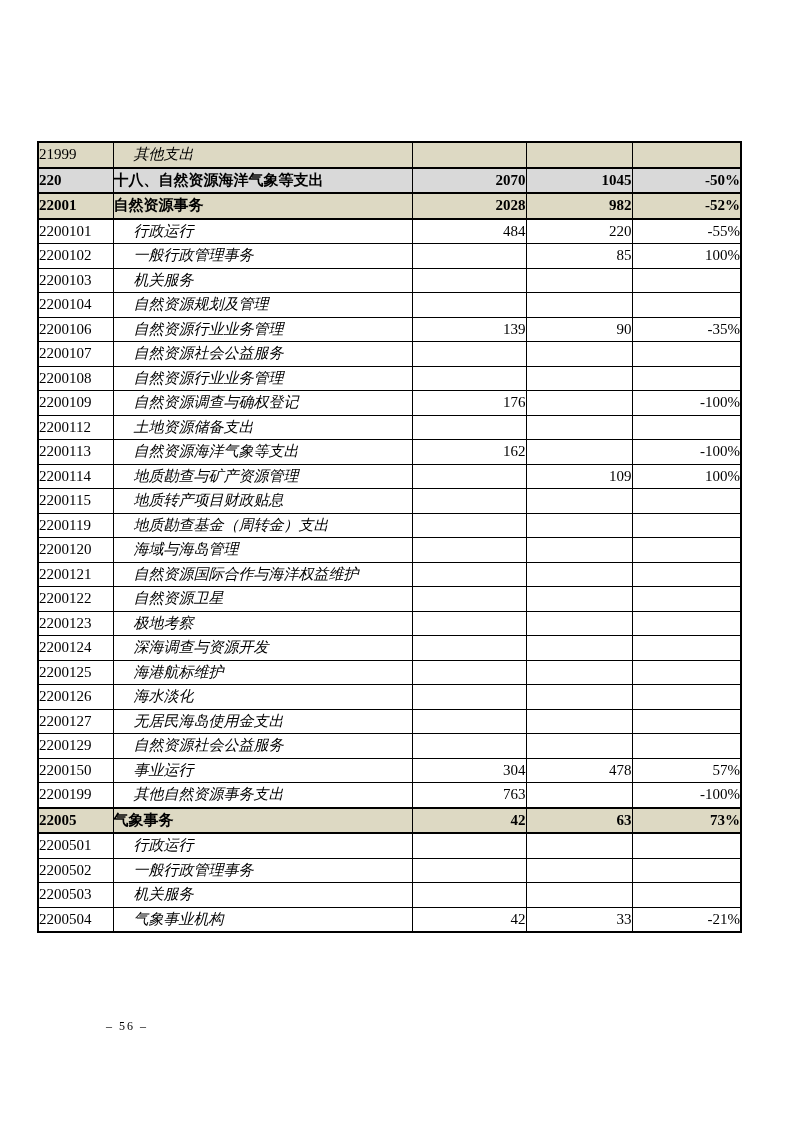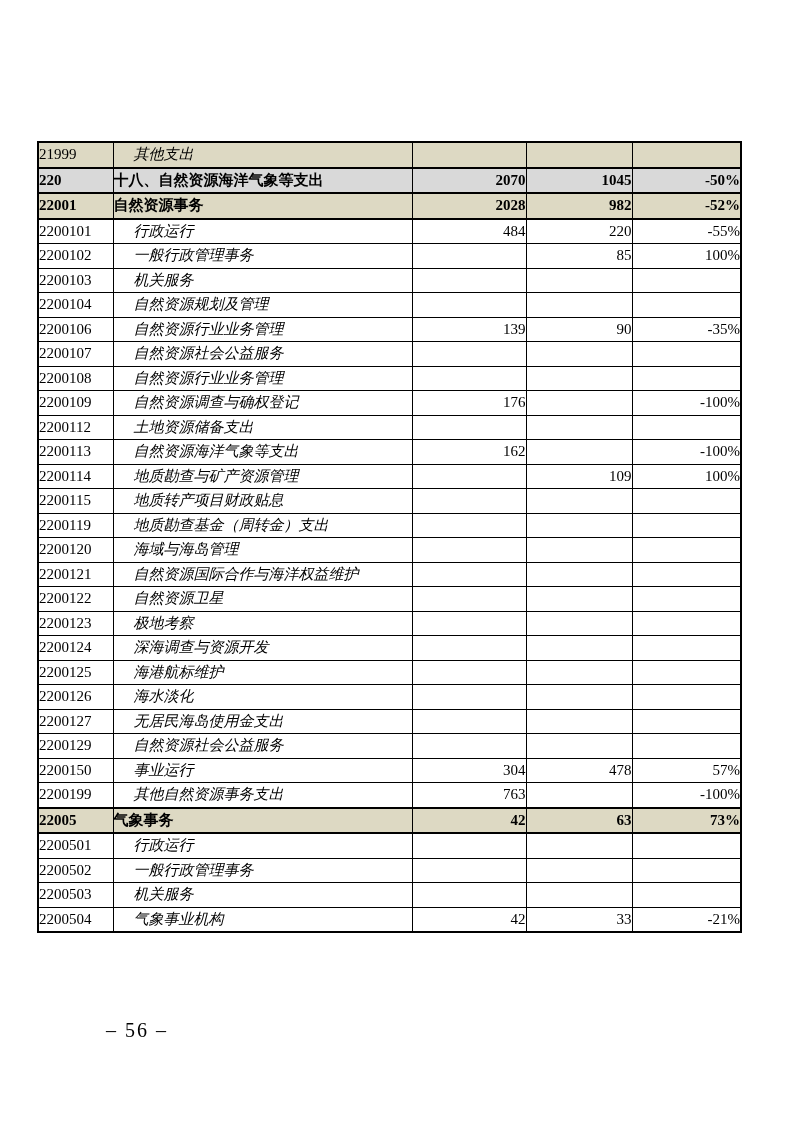--- a/index.html
+++ b/index.html
@@ -49,21 +49,21 @@
   tr.section td {
     border-top: 2px solid var(--border-color, #000);
     border-bottom: 2px solid var(--border-color, #000);
   }
   tr.bg-tan td  { background: var(--row-tan, #ddd9c3); }
   tr.bg-gray td { background: var(--row-gray, #d9d9d9); }
   .page-footer {
     position: absolute;
     left: 106px;
     top: 1019px;
-    font-size: 20px;
+    font-size: 12px;
     letter-spacing: 2px;
   }
 </style>
 </head>
 <body>
 
 <div class="page">
 
   <table class="budget-table">
     <colgroup>

